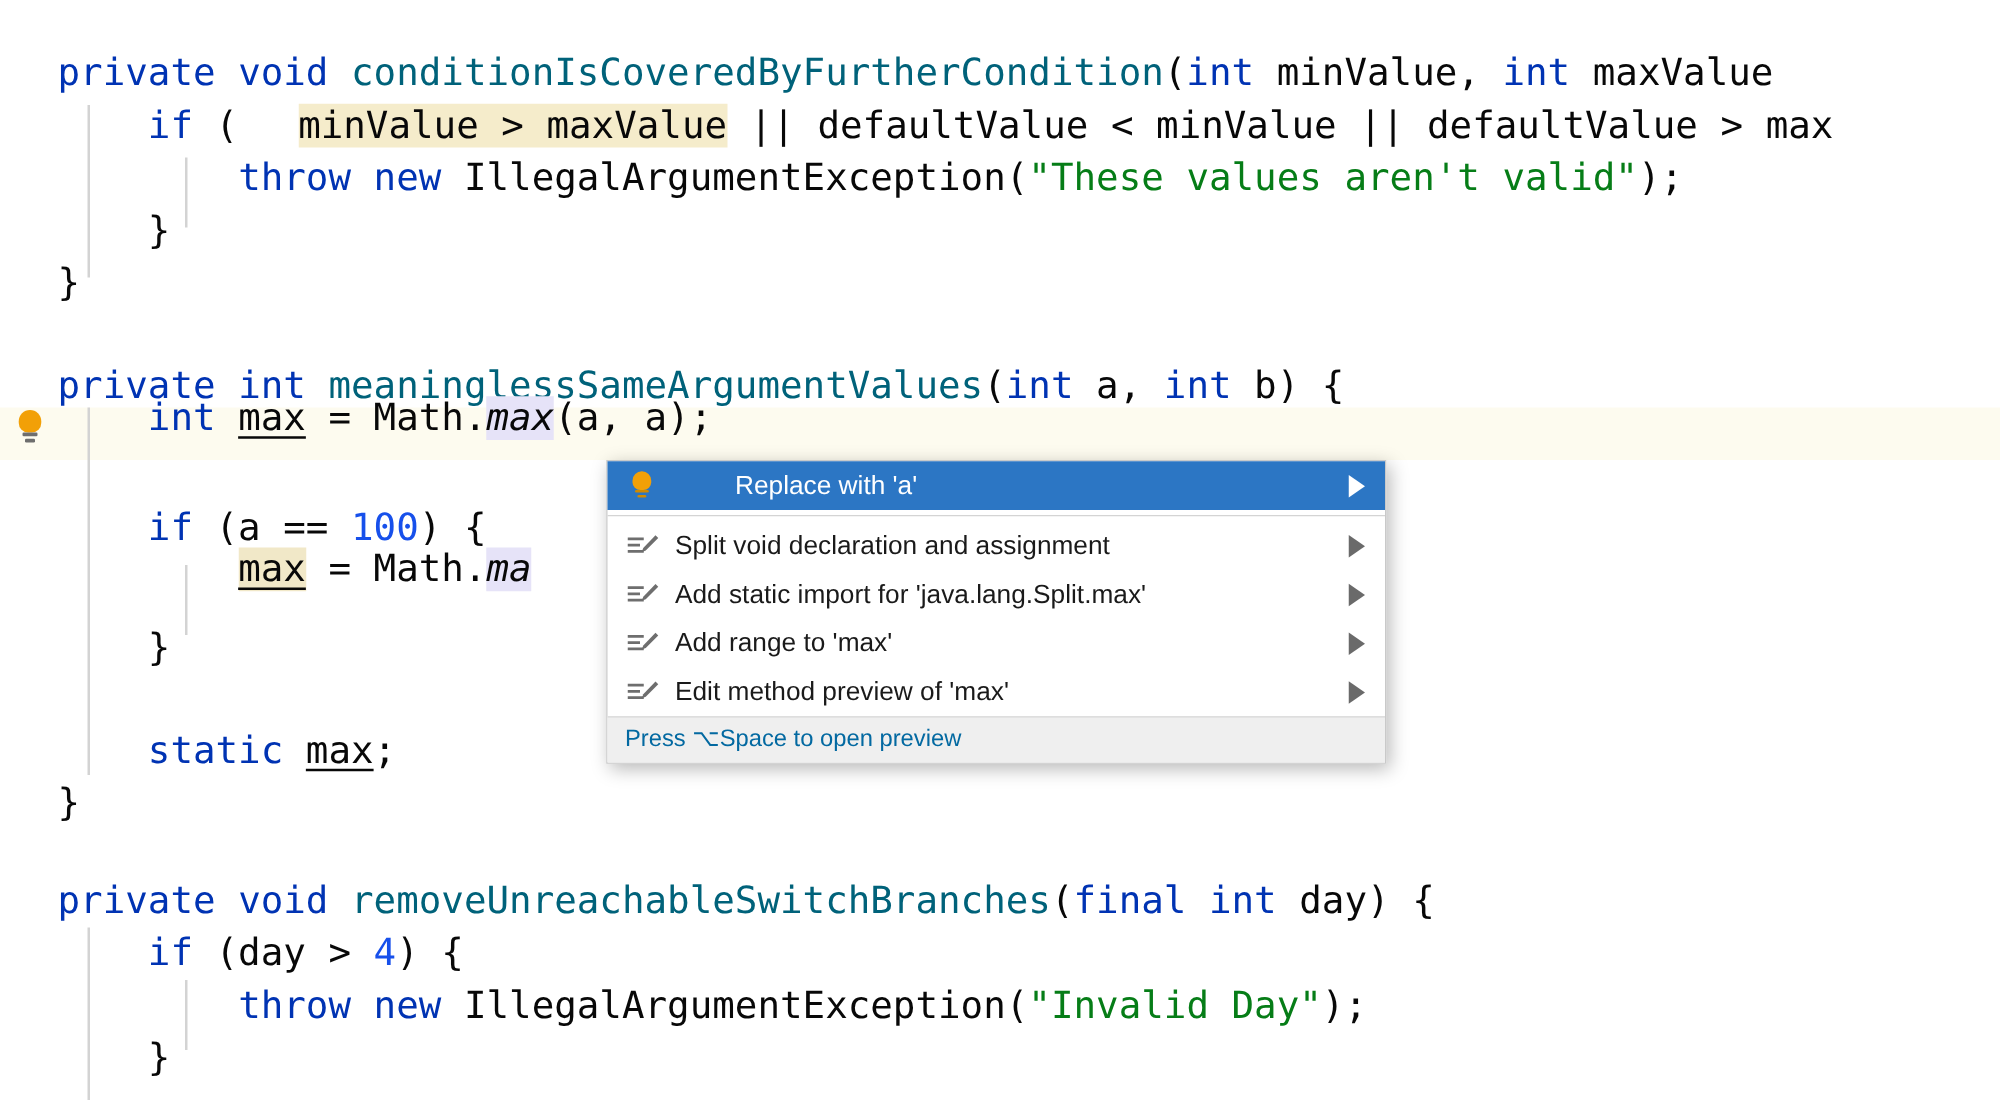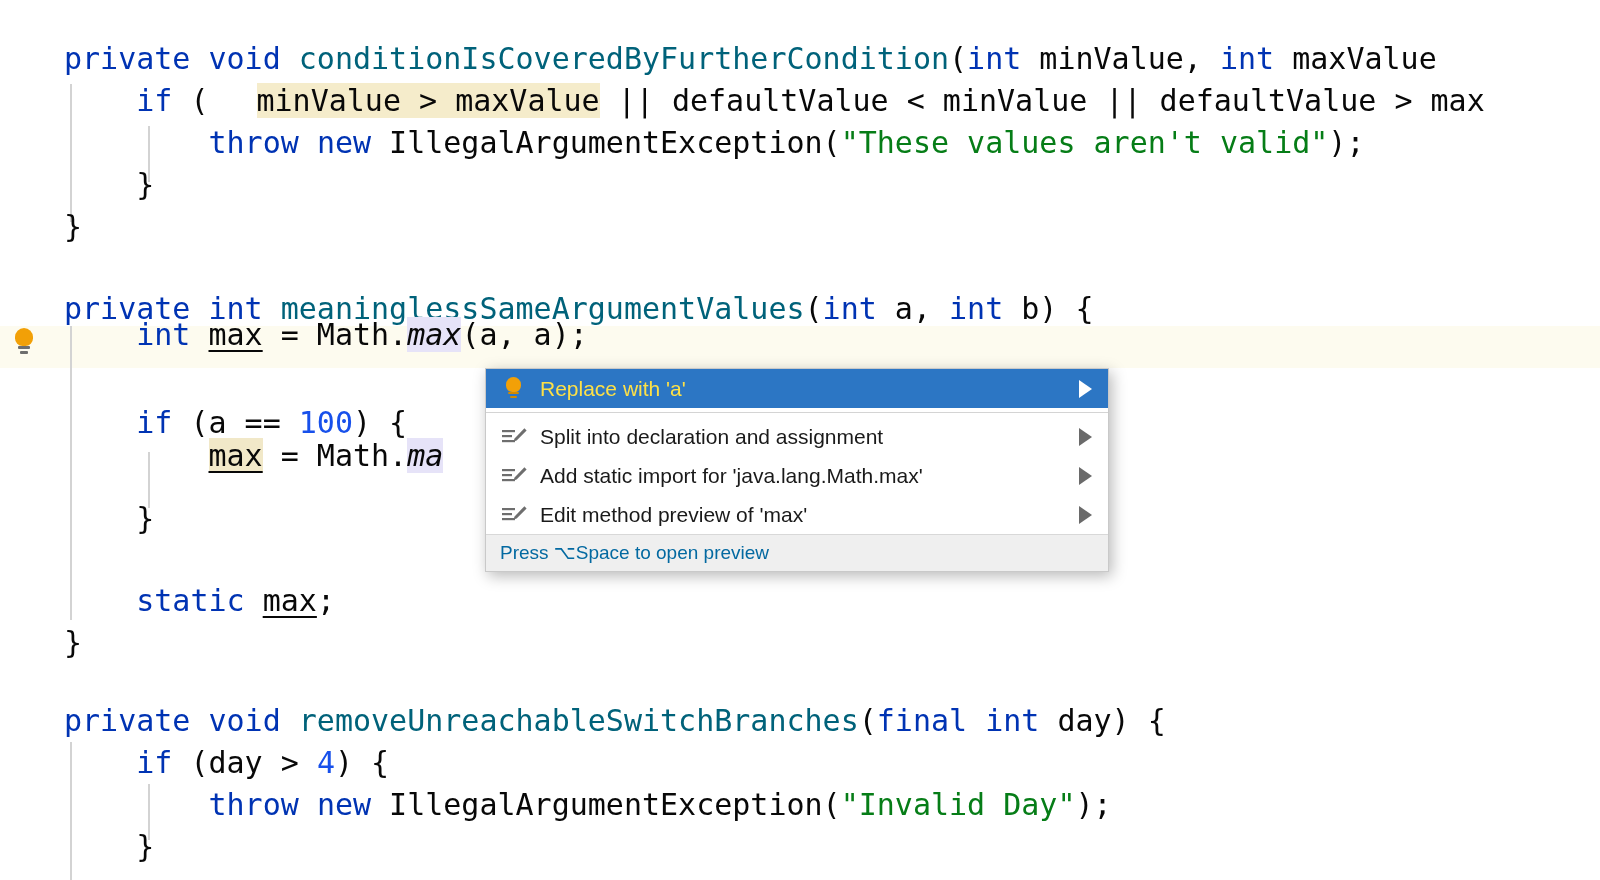--- a/index.html
+++ b/index.html
@@ -43,21 +43,21 @@
     left: 0;
     width: 1600px;
     height: 42px;
     line-height: 42px;
     white-space: pre;
     font-family: "DejaVu Sans Mono", monospace;
     font-size: 30px;
     color: #080808;
     letter-spacing: 0px;
   }
-  .line .txt { padding-left: 64px; display: inline-block; }
+  .line .txt { padding-left: 46px; display: inline-block; }
 
   .caret-line-bg {
     position: absolute;
     left: 0;
     width: 1600px;
     height: 42px;
     background: #FDFBEF;
   }
 
   
@@ -127,21 +127,22 @@
     align-items: center;
     height: 39px;
     padding: 0 10px 0 14px;
     font-size: 21px;
     color: #1a1a1a;
     box-sizing: border-box;
     cursor: default;
   }
   .mi.selected {
     background: #2C76C4;
-    color: #fde047;
+    color: #ffffff;
+    gap: 48px;
   }
   .mi .mi-icon {
     width: 30px;
     height: 26px;
     flex: 0 0 30px;
     position: relative;
     margin-right: 10px;
   }
   .mi .mi-label { flex: 1 1 auto; white-space: nowrap; }
   .mi .mi-arrow {
@@ -268,45 +269,57 @@
 
   <div class="mi">
     <span class="mi-icon">
       <svg class="ic-pencil" width="26" height="22" viewBox="0 0 26 22" xmlns="http://www.w3.org/2000/svg" aria-hidden="true">
         <rect x="0" y="3" width="13" height="2.2" fill="#6E6E6E"></rect>
         <rect x="0" y="8" width="10" height="2.2" fill="#6E6E6E"></rect>
         <rect x="0" y="13" width="13" height="2.2" fill="#6E6E6E"></rect>
         <path d="M22.4 1.2 L24.6 3.4 L14.6 13.4 L11.4 14.6 L12.6 11.4 Z" fill="#6E6E6E"></path>
       </svg>
     </span>
-    <span class="mi-label">Split into declaration and assignment</span>
+    <span class="mi-label">Split void declaration and assignment</span>
     <span class="mi-arrow"></span>
   </div>
 
   <div class="mi">
     <span class="mi-icon">
       <svg class="ic-pencil" width="26" height="22" viewBox="0 0 26 22" xmlns="http://www.w3.org/2000/svg" aria-hidden="true">
         <rect x="0" y="3" width="13" height="2.2" fill="#6E6E6E"></rect>
         <rect x="0" y="8" width="10" height="2.2" fill="#6E6E6E"></rect>
         <rect x="0" y="13" width="13" height="2.2" fill="#6E6E6E"></rect>
         <path d="M22.4 1.2 L24.6 3.4 L14.6 13.4 L11.4 14.6 L12.6 11.4 Z" fill="#6E6E6E"></path>
       </svg>
     </span>
-    <span class="mi-label">Add static import for 'java.lang.Math.max'</span>
-    <span class="mi-arrow"></span>
-  </div>
-
+    <span class="mi-label">Add static import for 'java.lang.Split.max'</span>
+    <span class="mi-arrow"></span>
+  </div>
 
   <div class="mi">
     <span class="mi-icon">
       <svg class="ic-pencil" width="26" height="22" viewBox="0 0 26 22" xmlns="http://www.w3.org/2000/svg" aria-hidden="true">
         <rect x="0" y="3" width="13" height="2.2" fill="#6E6E6E"></rect>
         <rect x="0" y="8" width="10" height="2.2" fill="#6E6E6E"></rect>
         <rect x="0" y="13" width="13" height="2.2" fill="#6E6E6E"></rect>
         <path d="M22.4 1.2 L24.6 3.4 L14.6 13.4 L11.4 14.6 L12.6 11.4 Z" fill="#6E6E6E"></path>
       </svg>
     </span>
+    <span class="mi-label">Add range to 'max'</span>
+    <span class="mi-arrow"></span>
+  </div>
+
+  <div class="mi">
+    <span class="mi-icon">
+      <svg class="ic-pencil" width="26" height="22" viewBox="0 0 26 22" xmlns="http://www.w3.org/2000/svg" aria-hidden="true">
+        <rect x="0" y="3" width="13" height="2.2" fill="#6E6E6E"></rect>
+        <rect x="0" y="8" width="10" height="2.2" fill="#6E6E6E"></rect>
+        <rect x="0" y="13" width="13" height="2.2" fill="#6E6E6E"></rect>
+        <path d="M22.4 1.2 L24.6 3.4 L14.6 13.4 L11.4 14.6 L12.6 11.4 Z" fill="#6E6E6E"></path>
+      </svg>
+    </span>
     <span class="mi-label">Edit method preview of 'max'</span>
     <span class="mi-arrow"></span>
   </div>
 
   <div class="popup-footer">Press ⌥Space to open preview</div>
 </div>
 
 </body></html>

